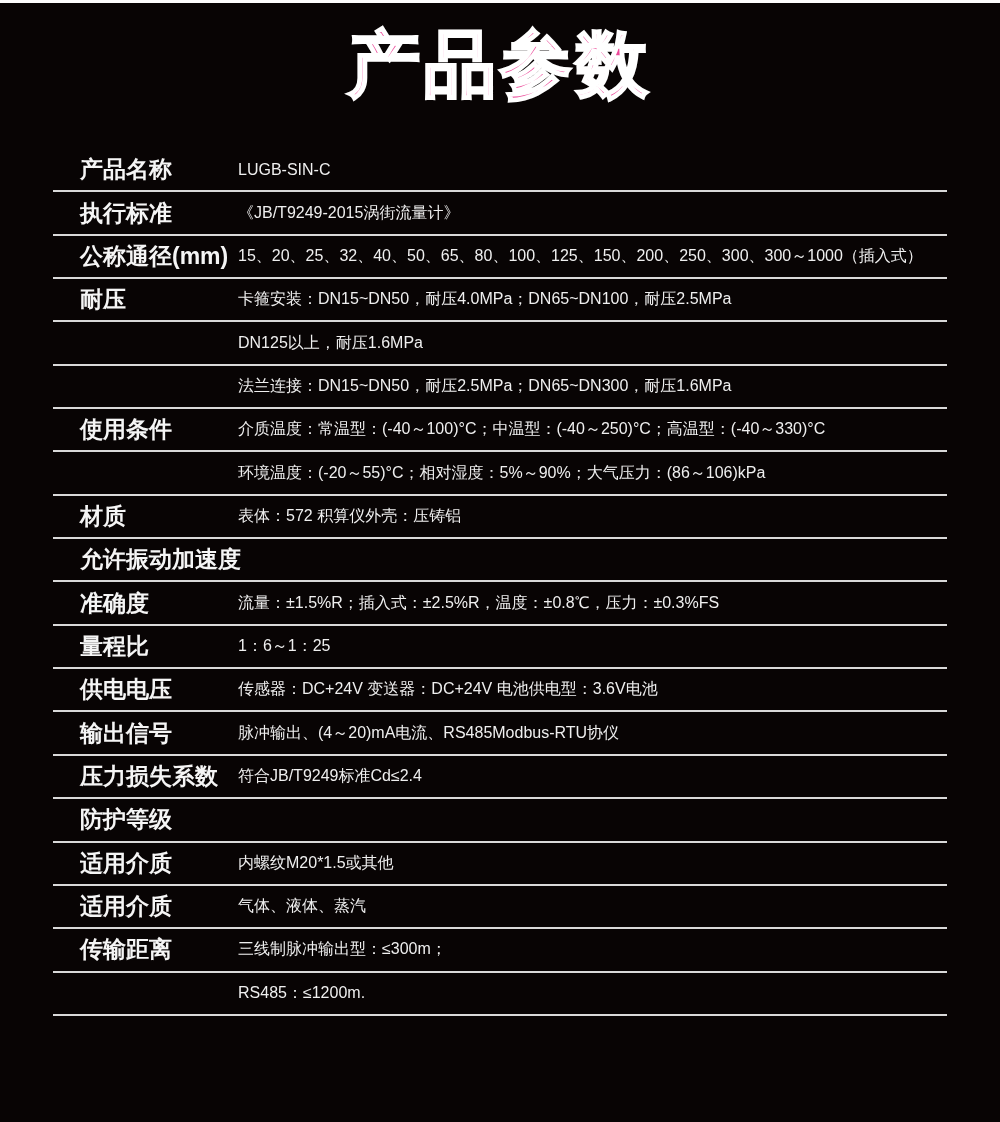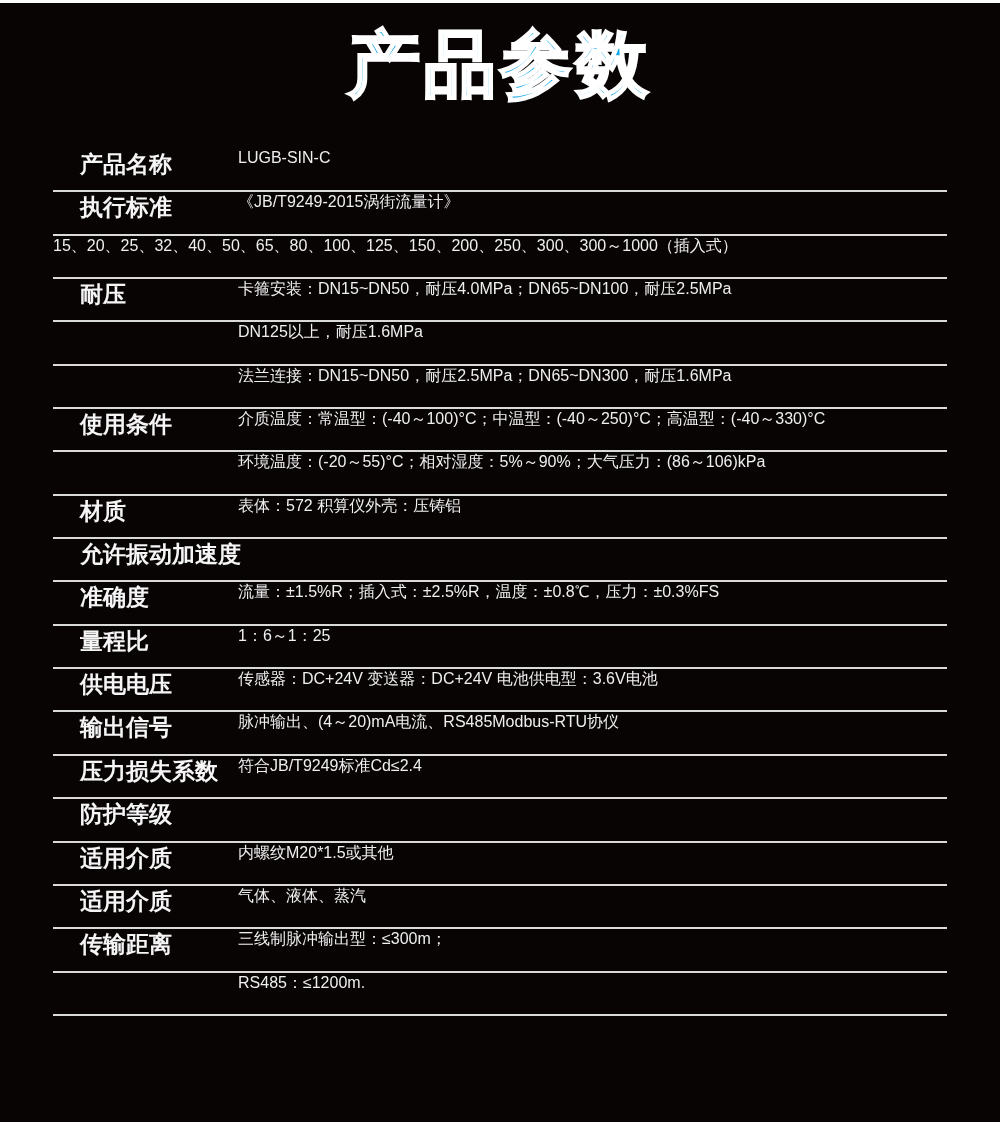--- a/index.html
+++ b/index.html
@@ -14,35 +14,36 @@
     position: absolute;
     top: 0; left: 0;
     width: 100%; height: 3px;
     background: #fdfdfd;
   }
   .title {
     position: absolute;
     top: 22px; left: 0;
     width: 100%;
     text-align: center;
-    color: #0ea5e9;
+    color: #ec4899;
     font-size: 72px;
     line-height: 84px;
     font-weight: 900;
     letter-spacing: 4px;
     -webkit-text-stroke: 2.5px #ffffff;
   }
   .spec-table {
     position: absolute;
     top: 149px;
     left: 53px;
     width: 894px;
   }
   .spec-row {
     display: flex;
+    align-items: center;
     height: 43.35px;
     border-bottom: 2px solid #d9d9d9;
   }
   .spec-label {
     flex: 0 0 185px;
     padding-left: 27px;
     font-size: 23px;
     font-weight: 600;
     color: #f5f5f5;
     white-space: nowrap;
@@ -68,20 +69,21 @@
     <span class="spec-label">产品名称</span>
     <span class="spec-value">LUGB-SIN-C</span>
   </div>
 
   <div class="spec-row">
     <span class="spec-label">执行标准</span>
     <span class="spec-value">《JB/T9249-2015涡街流量计》</span>
   </div>
 
   <div class="spec-row">
+    <span class="spec-label">公称通径(mm)</span>
     <span class="spec-value">15、20、25、32、40、50、65、80、100、125、150、200、250、300、300～1000（插入式）</span>
   </div>
 
   <div class="spec-row">
     <span class="spec-label">耐压</span>
     <span class="spec-value">卡箍安装：DN15~DN50，耐压4.0MPa；DN65~DN100，耐压2.5MPa</span>
   </div>
 
   <div class="spec-row sub-row">
     <span class="spec-label"></span>

